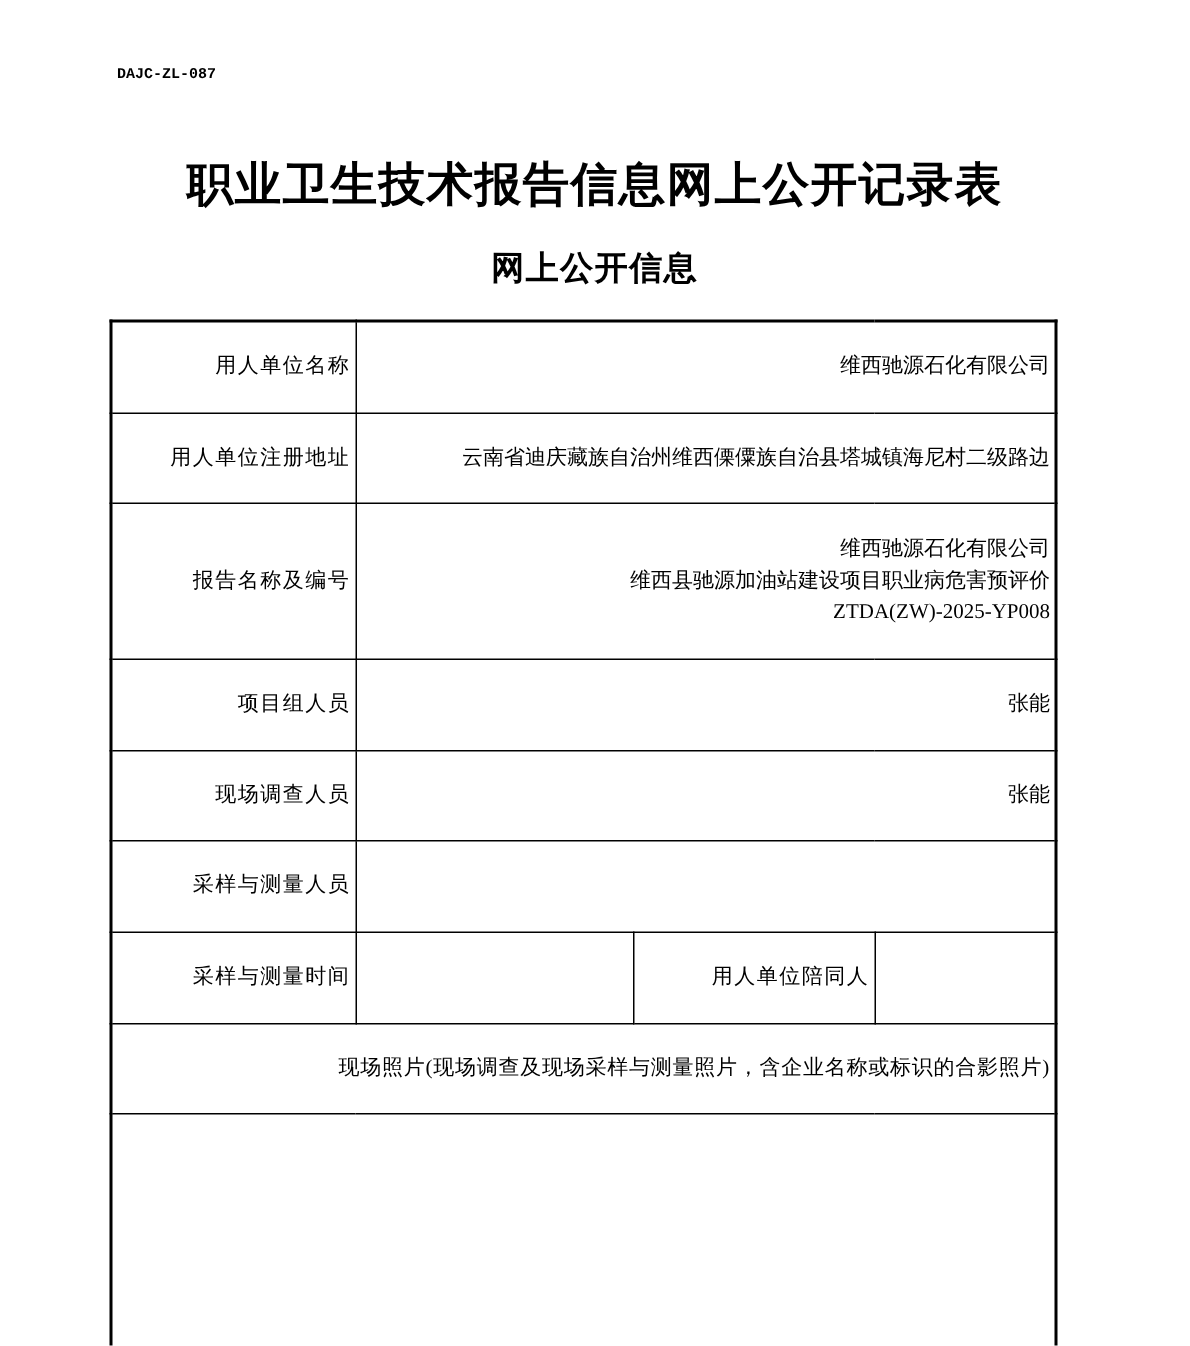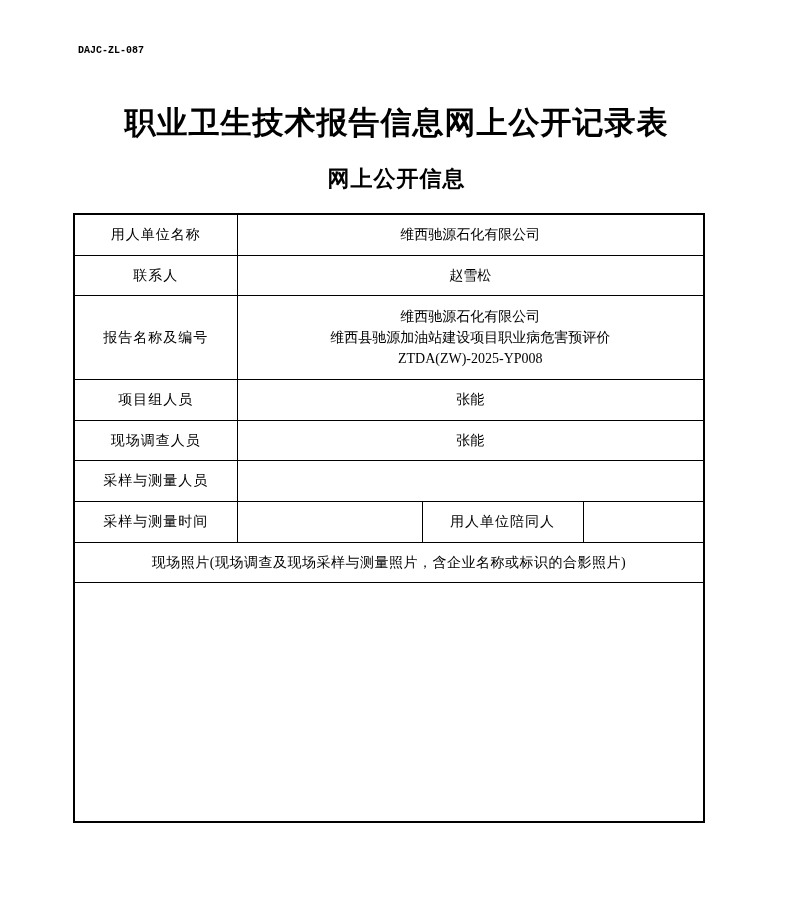--- a/index.html
+++ b/index.html
@@ -49,23 +49,23 @@
     left: 73px;
     top: 213px;
     width: 630px;
     border-collapse: collapse;
     table-layout: fixed;
     border: 2px solid #000000;
   }
   table.main-table td {
     border: 1px solid #000000;
     font-size: 14px;
-    text-align: center;
+    text-align: right;
     vertical-align: middle;
-    padding: 10px 3px;
+    padding: 20px 3px;
     overflow: hidden;
     line-height: 1.4;
   }
   td.label-cell { letter-spacing: 1px; }
   tr.r-h36 { height: 36px; }
   tr.r-h38 { height: 38px; }
   tr.r-h35 { height: 35px; }
   tr.r-h37 { height: 37px; }
   tr.r-h67 { height: 67px; }
   tr.r-photos-caption { height: 37px; }
@@ -93,23 +93,23 @@
     <col style="width:163px">
     <col style="width:185px">
     <col style="width:161px">
     <col style="width:121px">
   </colgroup>
   <tbody>
     <tr class="r-h36">
       <td class="label-cell">用人单位名称</td>
       <td colspan="3">维西驰源石化有限公司</td>
     </tr>
-    <tr class="r-h36">
-      <td class="label-cell">联系人</td>
-      <td colspan="3">赵雪松</td>
+    <tr class="r-h38">
+      <td class="label-cell">用人单位注册地址</td>
+      <td colspan="3">云南省迪庆藏族自治州维西傈僳族自治县塔城镇海尼村二级路边</td>
     </tr>
     <tr class="r-h67">
       <td class="label-cell">报告名称及编号</td>
       <td colspan="3" class="report-cell">
         <div class="report-line">维西驰源石化有限公司</div>
         <div class="report-line">维西县驰源加油站建设项目职业病危害预评价</div>
         <div class="report-line">ZTDA(ZW)-2025-YP008</div>
       </td>
     </tr>
     <tr class="r-h37">

